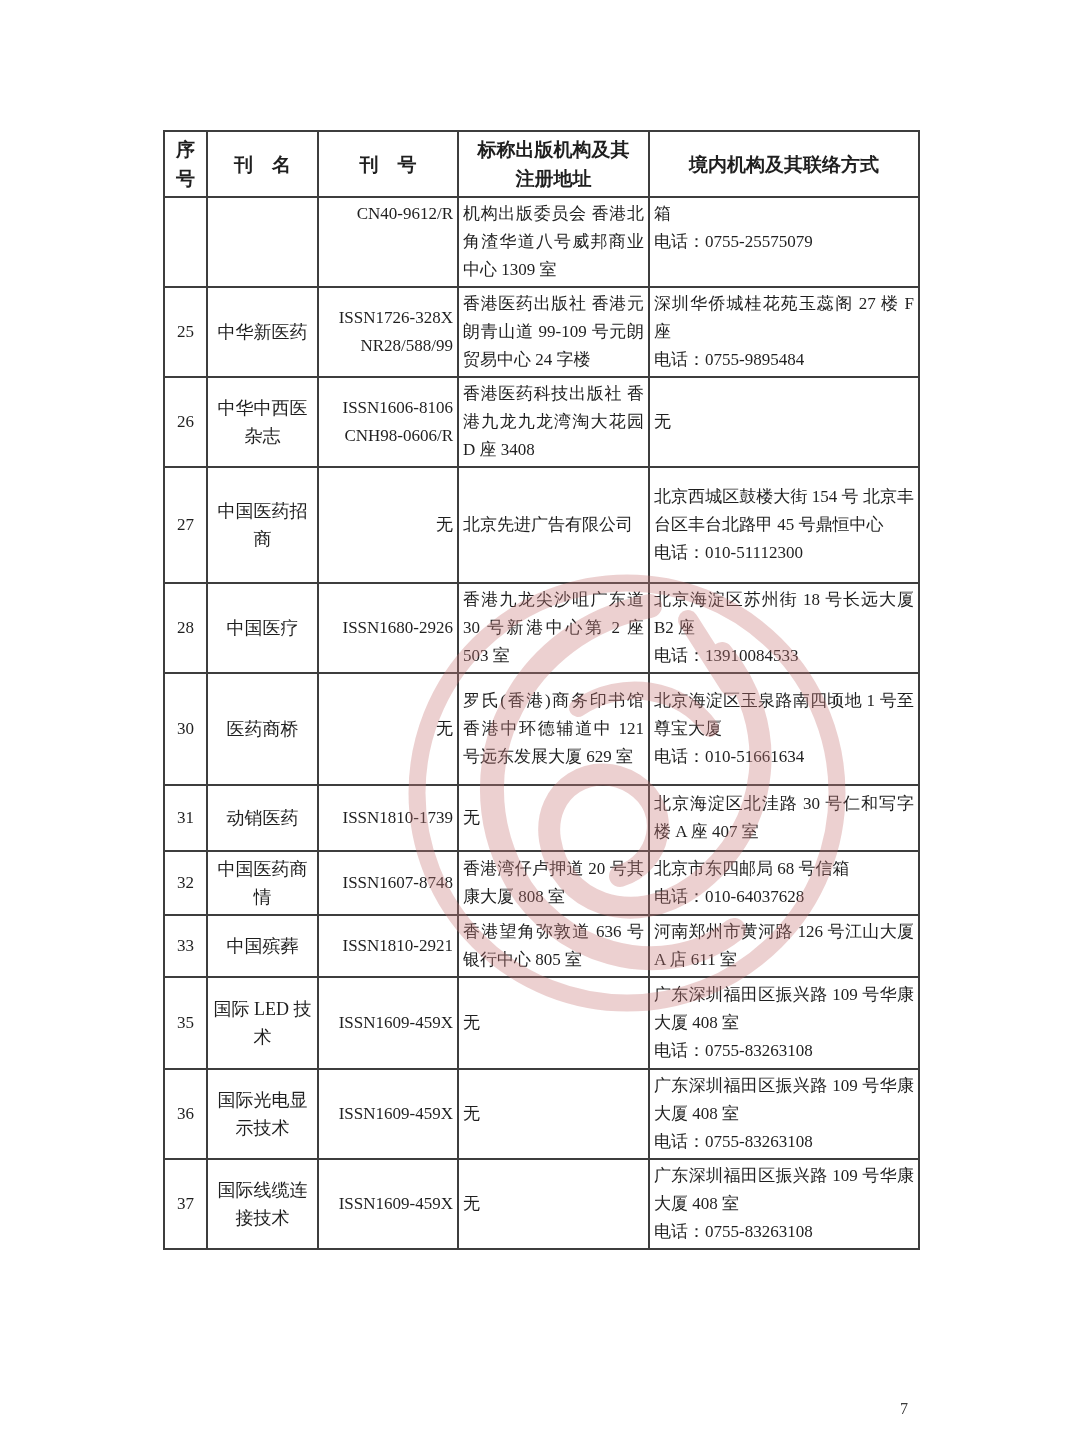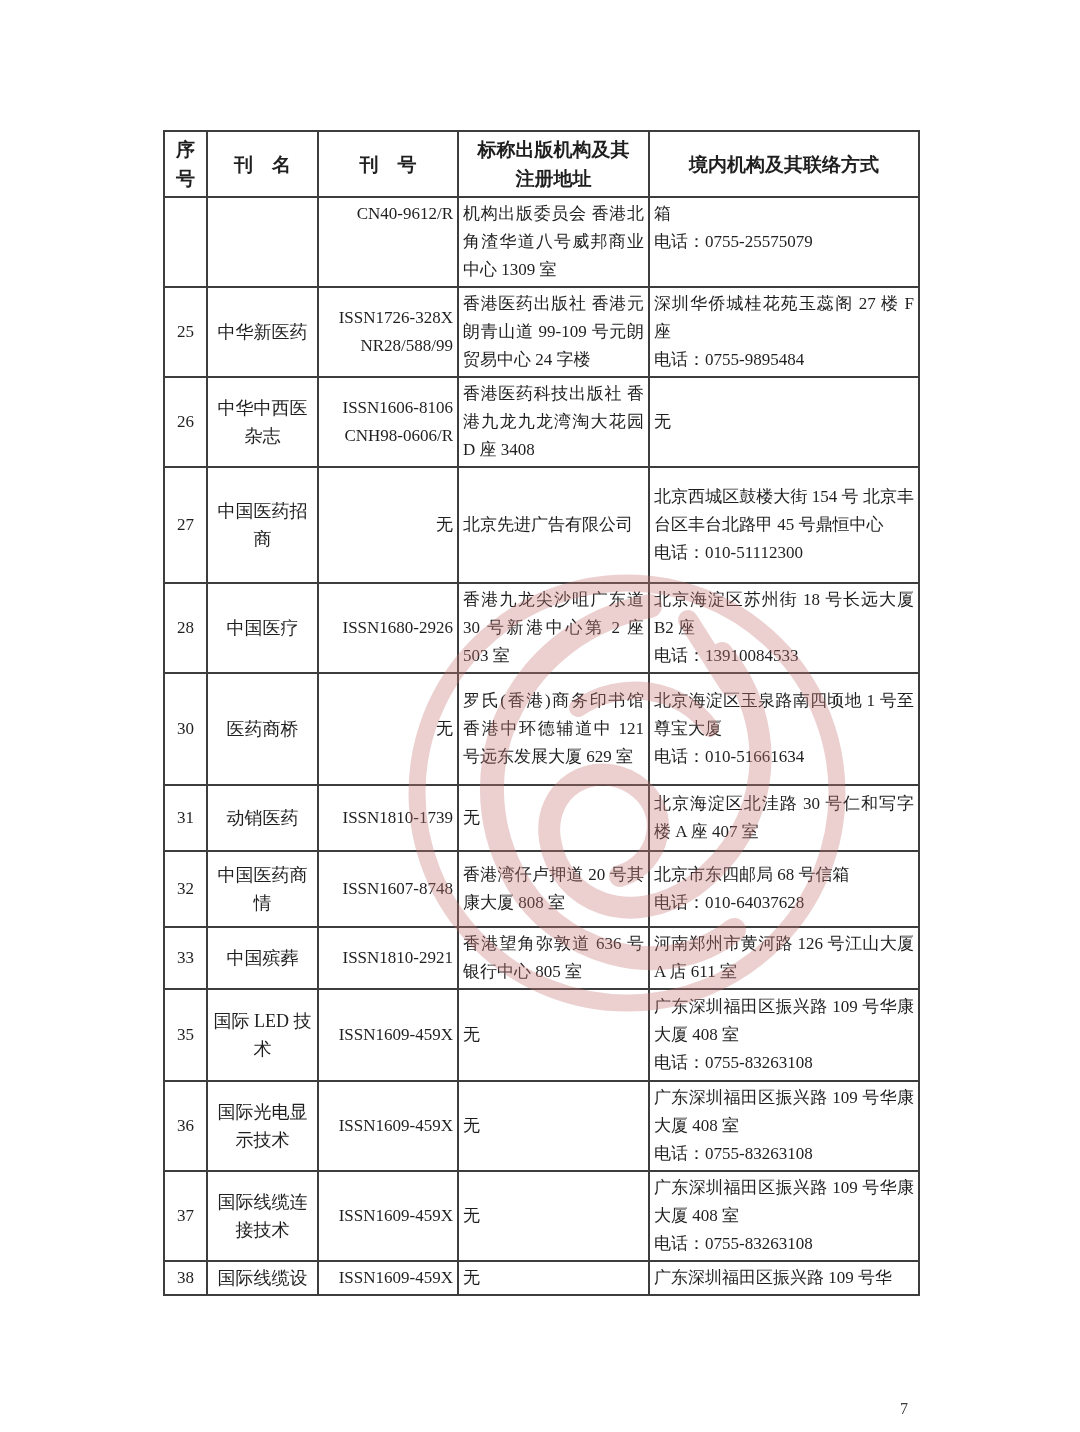--- a/index.html
+++ b/index.html
@@ -171,21 +171,21 @@
           <td class="c-issn">
             <div class="issn-line">ISSN1810-1739</div>
           </td>
           <td class="c-pub">
             <div class="line">无</div>
           </td>
           <td class="c-contact">
             <div class="just">北京海淀区北洼路 30 号仁和写字楼 A 座 407 室</div>
           </td>
         </tr>
-        <tr style="height: 76px;">
+        <tr style="height: 64px;">
           <td class="c-seq">32</td>
           <td class="c-name">中国医药商情</td>
           <td class="c-issn">
             <div class="issn-line">ISSN1607-8748</div>
           </td>
           <td class="c-pub">
             <div class="just">香港湾仔卢押道 20 号其康大厦 808 室</div>
           </td>
           <td class="c-contact">
             <div class="just">北京市东四邮局 68 号信箱</div>
@@ -240,31 +240,18 @@
             <div class="issn-line">ISSN1609-459X</div>
           </td>
           <td class="c-pub">
             <div class="line">无</div>
           </td>
           <td class="c-contact">
             <div class="just">广东深圳福田区振兴路 109 号华康大厦 408 室</div>
             <div class="line">电话：0755-83263108</div>
           </td>
         </tr>
-        <tr style="height: 28px;">
-          <td class="c-seq">38</td>
-          <td class="c-name">国际线缆设</td>
-          <td class="c-issn">
-            <div class="issn-line">ISSN1609-459X</div>
-          </td>
-          <td class="c-pub">
-            <div class="line">无</div>
-          </td>
-          <td class="c-contact">
-            <div class="just">广东深圳福田区振兴路 109 号华</div>
-          </td>
-        </tr>
       </tbody>
   </table>
 
   <div class="page-number">7</div>
 
 </div>
 
 </body></html>

